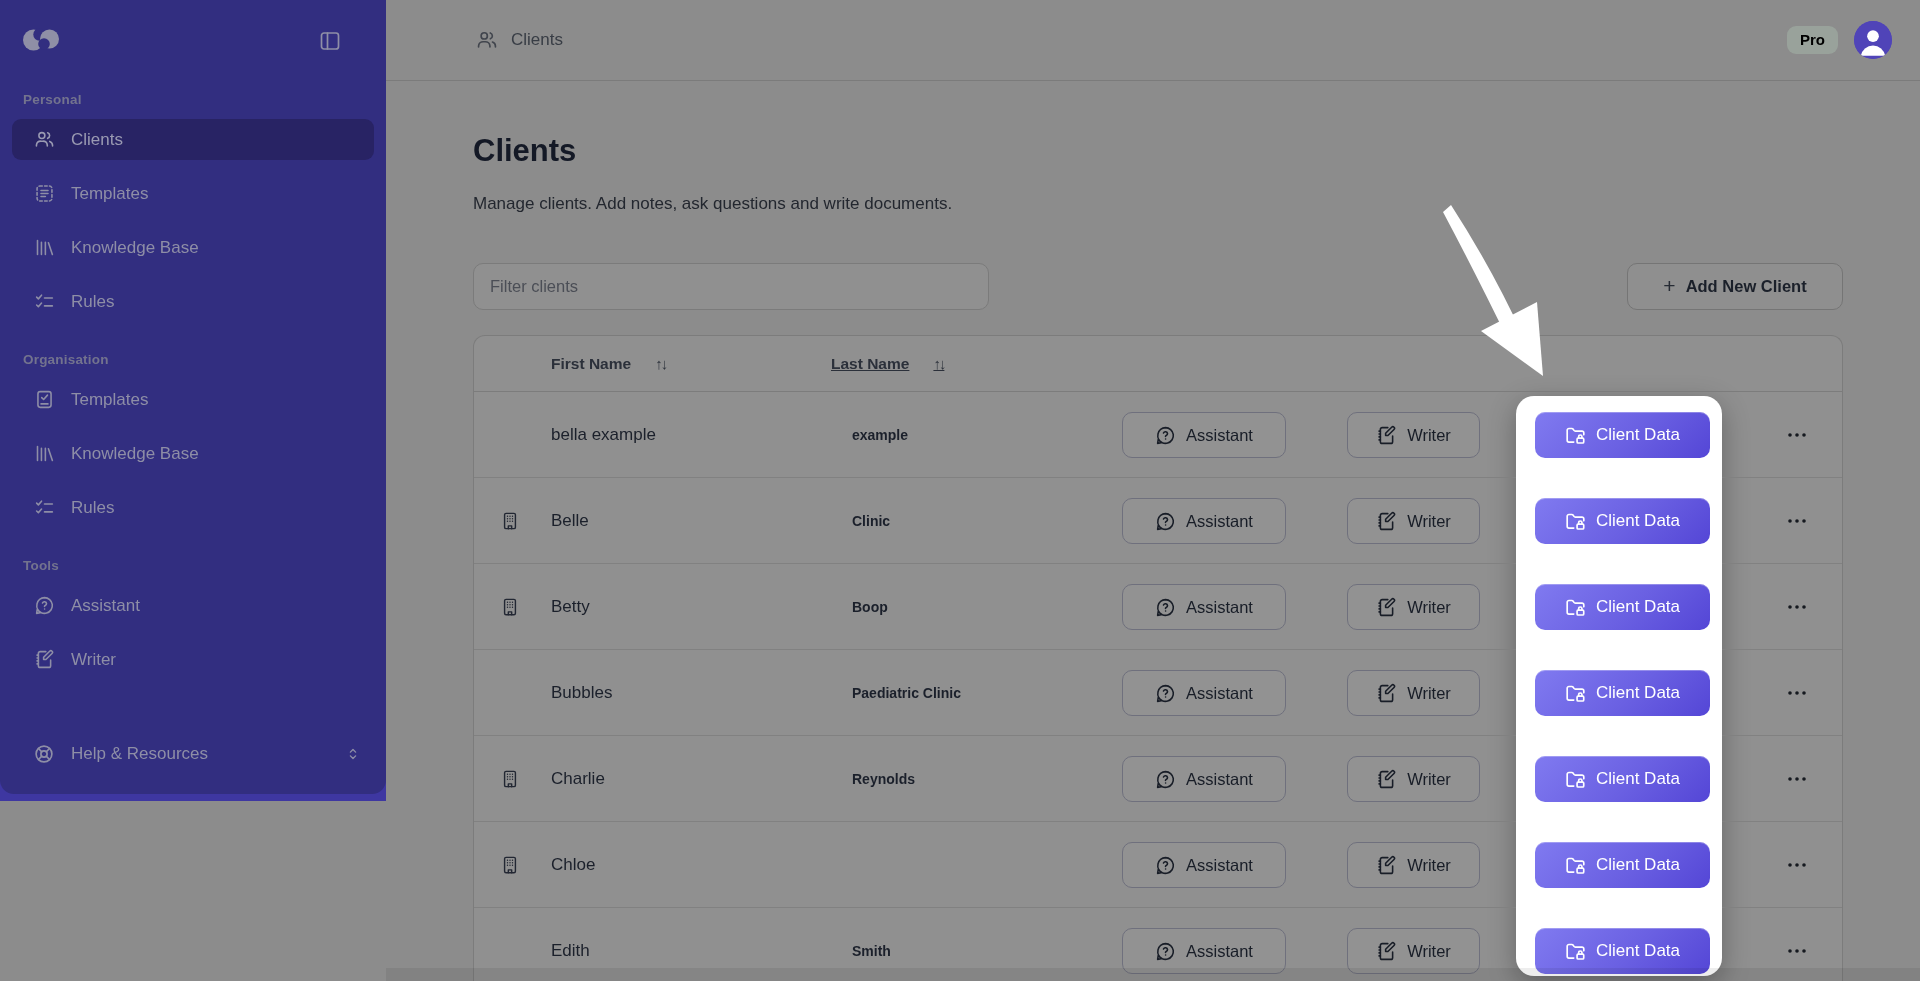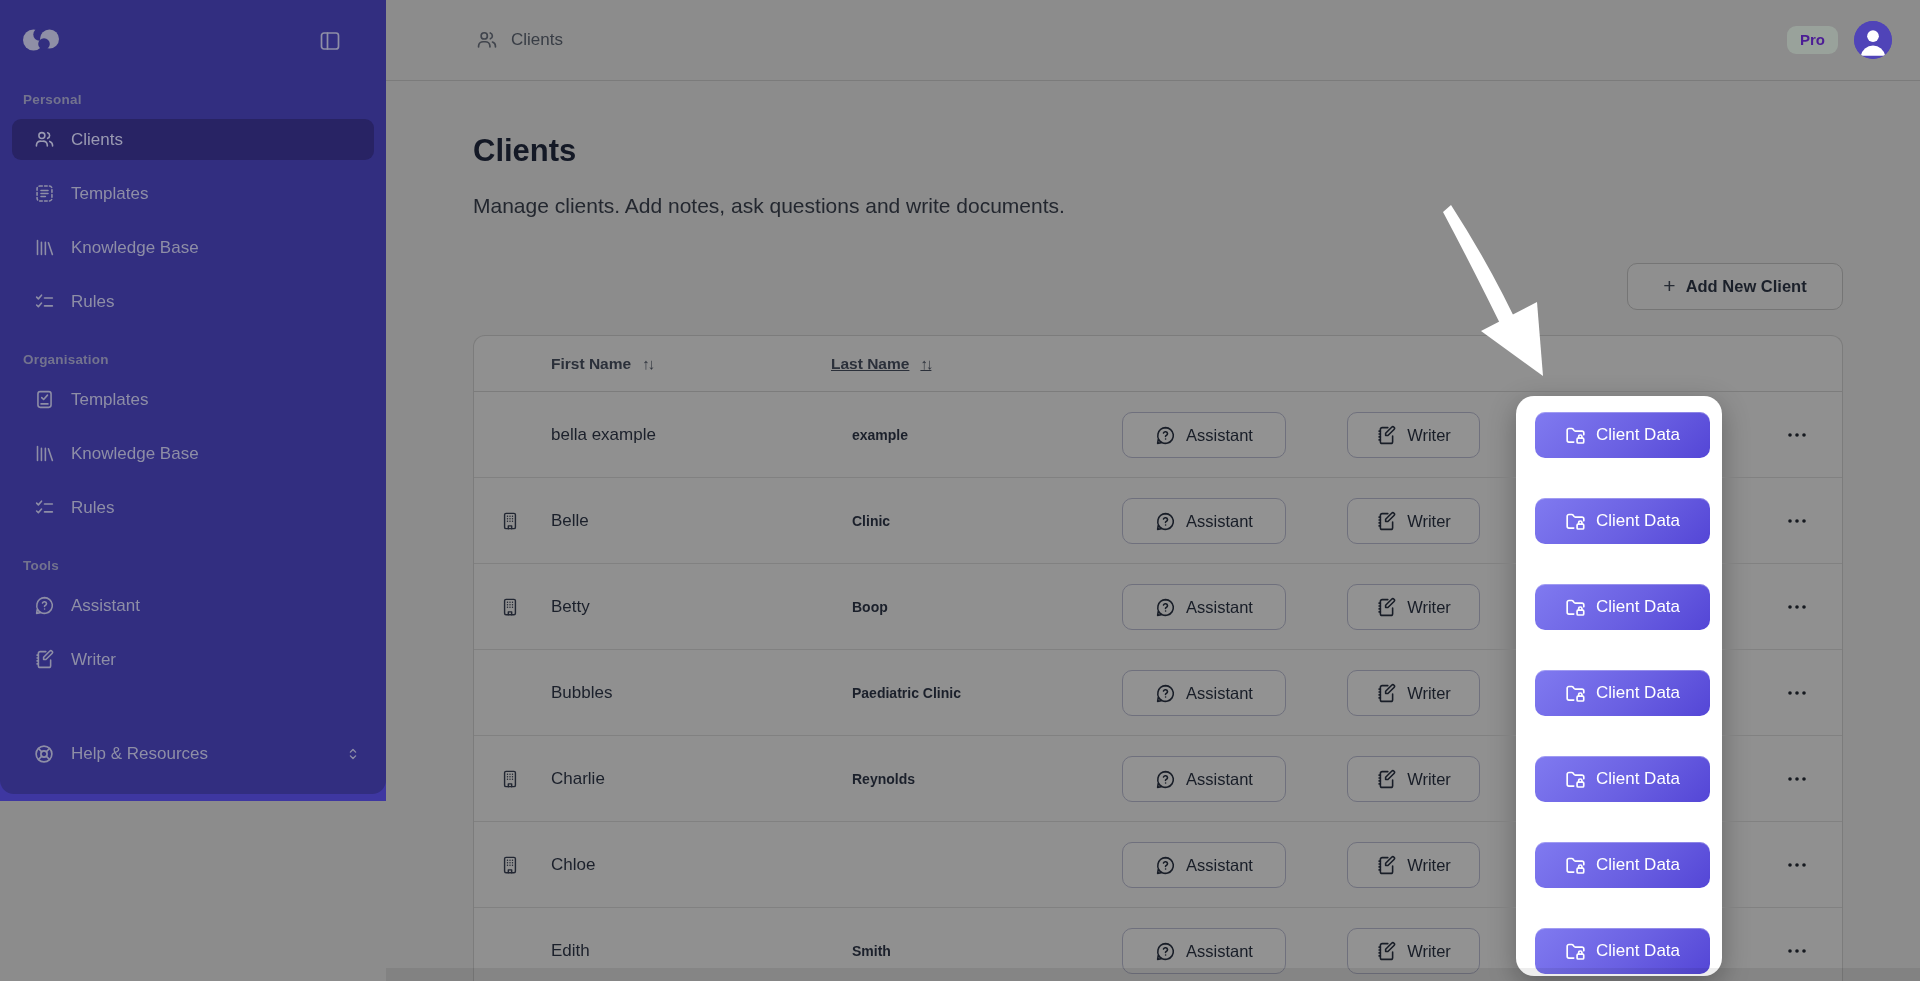--- a/index.html
+++ b/index.html
@@ -27,44 +27,44 @@
   .sb-footer .sb-item{margin-bottom:0;}
   .sb-footer .chev{margin-left:auto;}
 
   
   .topbar{position:absolute;left:386px;top:0;right:0;height:80px;background:#8c8c8c;
           border-bottom:1px solid #7b7b7b;}
   .crumb{position:absolute;left:90px;top:0;height:80px;display:flex;align-items:center;gap:13px;
          color:#383d45;font-size:17px;}
   .crumb .ic{color:#41454d;display:flex;}
   .top-right{position:absolute;right:28px;top:0;height:80px;display:flex;align-items:center;gap:16px;}
-  .pro-badge{background:#99a29b;color:#4c1d95;font-size:15px;font-weight:600;border-radius:9px;
+  .pro-badge{background:#99a29b;color:#000000;font-size:15px;font-weight:600;border-radius:9px;
              padding:5px 13px;line-height:18px;}
   .avatar{width:38px;height:38px;border-radius:50%;overflow:hidden;background:#5044b8;flex:none;cursor:pointer;}
 
   
   .page-title{position:absolute;left:473px;top:133px;margin:0;font-size:31px;font-weight:700;color:#141926;}
-  .page-sub{position:absolute;left:473px;top:194px;margin:0;font-size:21px;color:#23272f;}
+  .page-sub{position:absolute;left:473px;top:194px;margin:0;font-size:17px;color:#23272f;}
   .filter{position:absolute;left:473px;top:263px;width:516px;height:47px;box-sizing:border-box;
           border:1px solid #7b7b7b;border-radius:10px;background:#909090;padding:0 16px;
           font-size:16.5px;color:#1d222c;font-family:inherit;outline:none;}
   .filter::placeholder{color:#4b4e56;opacity:1;}
   .add-btn{position:absolute;left:1627px;top:263px;width:216px;height:47px;box-sizing:border-box;
            border:1px solid #757575;border-radius:10px;background:#8f8f8f;display:flex;align-items:center;
            justify-content:center;gap:10px;font-size:16.5px;font-weight:600;color:#1b202a;
            font-family:inherit;cursor:pointer;}
   .add-btn .plus{font-size:21px;font-weight:400;line-height:1;margin-top:-2px;color:#262b34;}
 
   
   .table{position:absolute;left:473px;top:335px;width:1370px;height:646px;box-sizing:border-box;
          background:#909090;border:1px solid #7c7c7c;border-bottom:none;border-radius:12px 12px 0 0;}
   .spotlight{position:absolute;left:1042px;top:60px;width:206px;height:580px;background:#ffffff;
              border-radius:18px;box-shadow:0 8px 28px rgba(0,0,0,.30);z-index:1;}
   .thead{position:relative;height:55px;border-bottom:1px solid #7c7c7c;z-index:2;}
-  .th{position:absolute;top:50%;transform:translateY(-50%);display:flex;align-items:center;gap:11px;
+  .th{position:absolute;top:50%;transform:translateY(-50%);display:flex;align-items:center;gap:24px;
       font-size:15.5px;font-weight:600;color:#2b303a;}
   .th.first{left:77px;} .th.last{left:357px;text-decoration:underline;}
   .sort{font-size:15px;color:#31363f;letter-spacing:-2px;cursor:pointer;}
   .trow{position:relative;height:86px;z-index:2;}
   .trow .div-l,.trow .div-r{position:absolute;bottom:0;height:1px;background:#818181;}
   .trow .div-l{left:0;width:1042px;} .trow .div-r{left:1248px;right:0;}
   .cell{position:absolute;top:50%;transform:translateY(-50%);}
   .c-icon{left:26px;color:#222733;display:flex;}
   .c-first{left:77px;font-size:17px;color:#1b202b;}
   .c-last{left:378px;font-size:14px;color:#1b202b;font-weight:bold;}
@@ -248,20 +248,21 @@
           <circle cx="12" cy="9.6" r="3.7" fill="#ffffff"></circle>
           <path d="M4.3 22a7.8 7.8 0 0 1 15.4 0Z" fill="#ffffff"></path>
         </svg>
       </span>
     </div>
   </header>
 
   <h1 class="page-title">Clients</h1>
   <p class="page-sub">Manage clients. Add notes, ask questions and write documents.</p>
 
+  <input class="filter" type="text" placeholder="Filter clients" style="">
 
   <button class="add-btn">
     <span class="plus">+</span>
     <span>Add New Client</span>
   </button>
 
   <section class="table">
     <div class="spotlight"></div>
     <div class="thead">
       <div class="th first">

